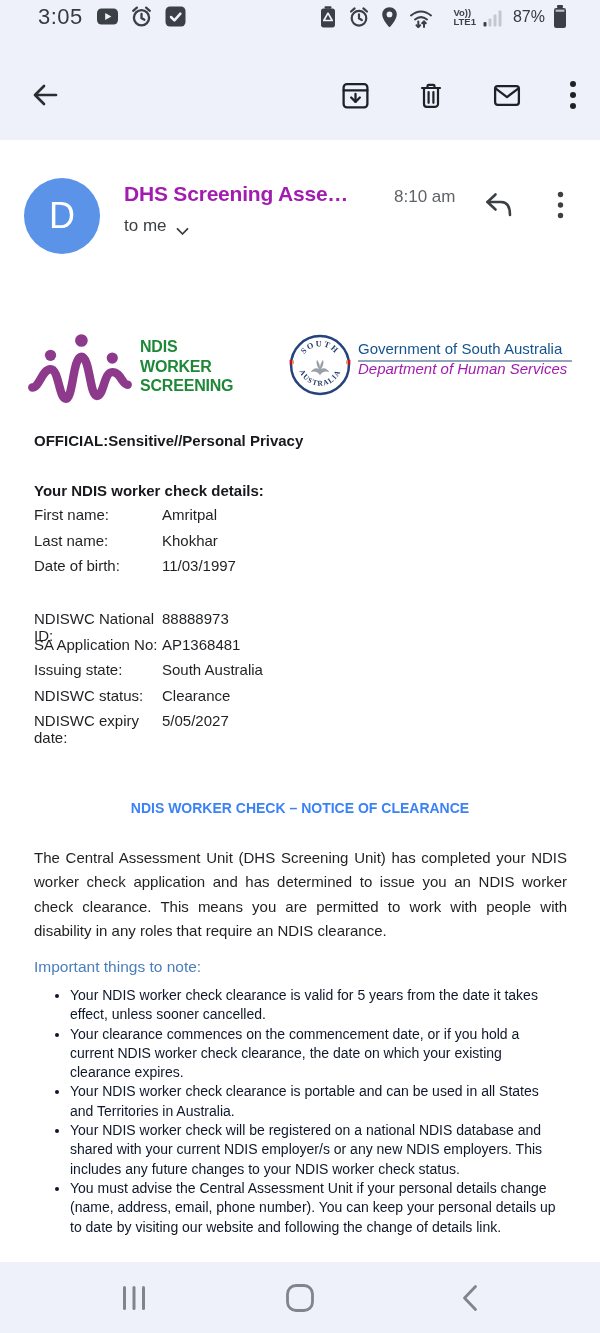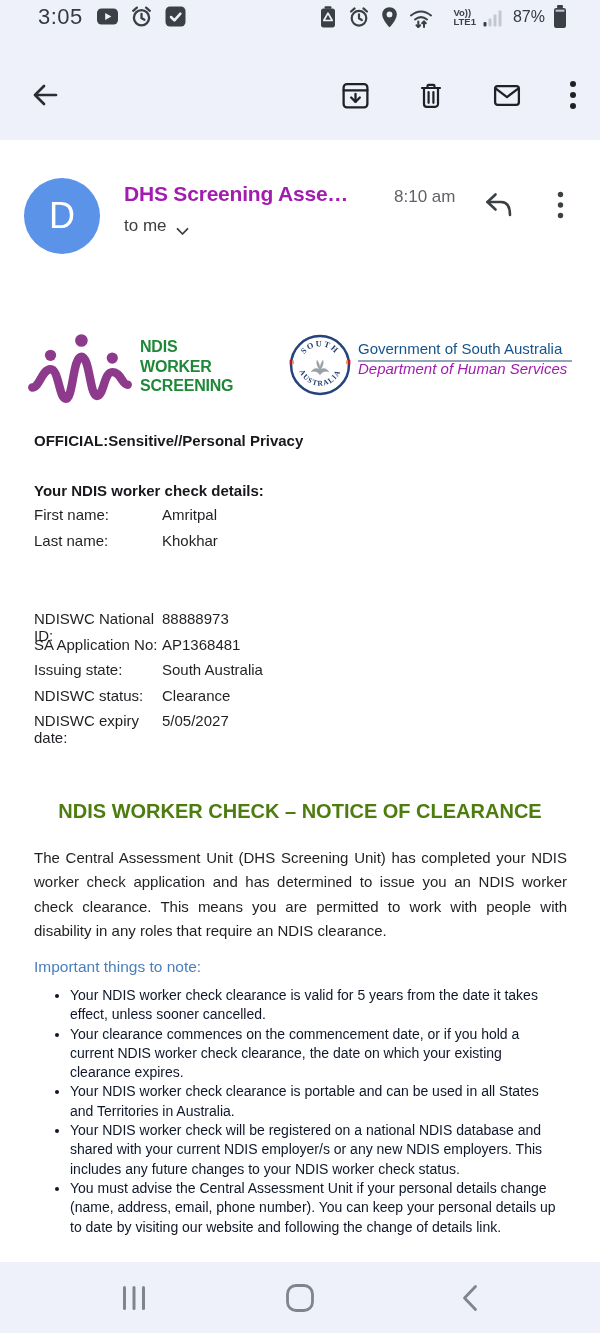--- a/index.html
+++ b/index.html
@@ -32,21 +32,21 @@
   .gov-title{position:absolute;left:358px;top:200px;font-size:15px;font-weight:normal;color:#15538e;}
   .gov-rule{position:absolute;left:358px;top:220px;width:214px;height:2px;background:#93a3ba;}
   .gov-dept{position:absolute;left:358px;top:220px;font-size:15px;color:#a21caf;font-style:italic;}
   
   .classification{position:absolute;left:34px;top:292px;font-size:15px;font-weight:bold;color:#17191c;}
   .details-heading{position:absolute;left:34px;top:342px;font-size:15px;font-weight:bold;color:#17191c;}
   .details1{position:absolute;left:34px;top:366px;}
   .details2{position:absolute;left:34px;top:470px;}
   .drow{height:25.5px;font-size:15px;color:#1e2023;display:flex;}
   .dlabel{width:128px;flex:none;}
-  .notice-h{position:absolute;left:0;top:660px;width:600px;text-align:center;font-size:20px;font-weight:bold;color:#4d7c0f;}
+  .notice-h{position:absolute;left:0;top:660px;width:600px;text-align:center;font-size:14px;font-weight:bold;color:#3b82f6;}
   .para{position:absolute;left:34px;top:706px;width:533px;font-size:15px;line-height:24.3px;text-align:justify;color:#1e2023;}
   .important-h{position:absolute;left:34px;top:818px;font-size:15.5px;font-weight:normal;color:#4a7ebc;}
   .bullets{position:absolute;left:34px;top:846px;width:530px;}
   .bullets ul{margin:0;padding:0 0 0 36px;}
   .bullets li{font-size:14px;line-height:19.3px;color:#0f172a;}
   
   .nav{position:absolute;bottom:0;left:0;width:600px;height:71px;background:#eef1f9;}
   .nav .icon-btn{position:absolute;top:0;height:71px;}
   .nav-recents{left:114px;width:40px;}
   .nav-home{left:280px;width:40px;}
@@ -246,20 +246,24 @@
 
     <div class="details1">
       <div class="drow">
           <span class="dlabel">First name:</span>
           <span class="dvalue">Amritpal</span>
         </div>
       <div class="drow">
           <span class="dlabel">Last name:</span>
           <span class="dvalue">Khokhar</span>
         </div>
+      <div class="drow">
+          <span class="dlabel">Date of birth:</span>
+          <span class="dvalue">11/03/1997</span>
+        </div>
     </div>
 
     <div class="details2">
       <div class="drow">
           <span class="dlabel">NDISWC National ID:</span>
           <span class="dvalue">88888973</span>
         </div>
       <div class="drow">
           <span class="dlabel">SA Application No:</span>
           <span class="dvalue">AP1368481</span>

